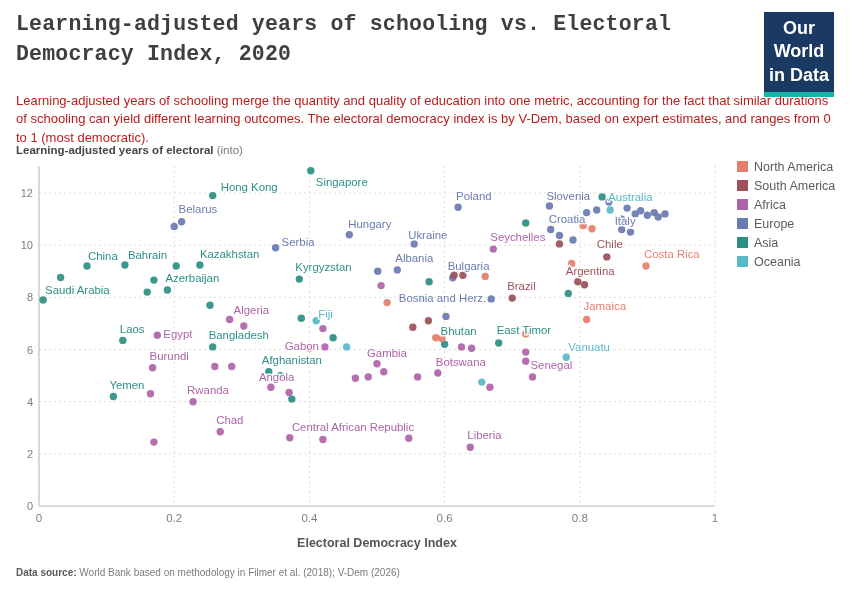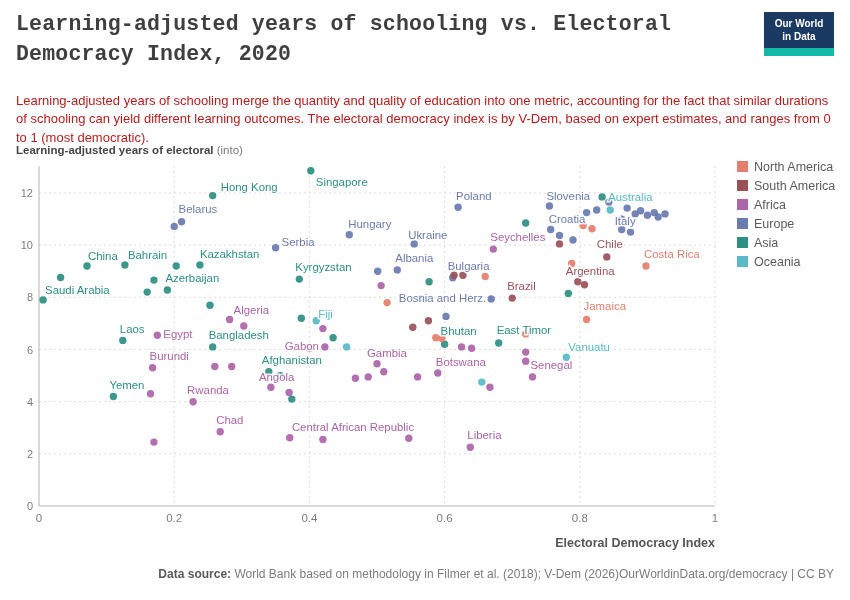--- a/index.html
+++ b/index.html
@@ -7,41 +7,41 @@
     width:850px;height:600px;position:relative;background:#ffffff;
     font-family:"Liberation Sans", sans-serif;overflow:hidden;
   }
   .title{
     position:absolute;left:16px;top:10px;width:745px;
     font-family:Liberation Mono, monospace;font-weight:bold;
     font-size:21.5px;line-height:1.38;color:#3f3f3f;letter-spacing:.2px;
   }
   .logo{
     position:absolute;right:16px;top:12px;width:66px;
-    background:#1b3a63;border-bottom:8px solid #14b8a6;
-    color:#ffffff;font-size:10px;font-weight:bold;line-height:1.3;
+    background:#1b3a63;border-bottom:5px solid #14b8a6;
+    color:#ffffff;font-size:18px;font-weight:bold;line-height:1.3;
     text-align:center;padding:5px 2px;
   }
   .subtitle{
     position:absolute;left:16px;top:92px;width:820px;
     font-size:13px;line-height:1.42;color:#b91c1c;
   }
   .yaxis-title{
     position:absolute;left:16px;top:144px;font-size:11.5px;color:#7a7a7a;
   }
   .yaxis-title b{color:#454545;}
   #plot{position:absolute;left:0;top:158px;}
   .xaxis-title{
-    position:absolute;left:39px;top:536px;width:676px;text-align:right;
+    position:absolute;left:39px;top:536px;width:676px;text-align:center;
     font-size:12.5px;font-weight:bold;color:#565656;
   }
   .footer{
     position:absolute;left:16px;right:16px;top:567px;
-    display:flex;justify-content:flex-end;
-    font-size:12px;color:#7c7c7c;
+    display:flex;justify-content:flex-start;
+    font-size:10px;color:#7c7c7c;
   }
   .footer b{color:#5a5a5a;}
   
   text{font-family:"Liberation Sans", sans-serif;}
   .grid{stroke:#dcdcdc;stroke-width:1;stroke-dasharray:2,3;fill:none;}
   .axis{stroke:#b3b3b3;stroke-width:1;fill:none;}
   .tickx{font-size:11.5px;fill:#7d7d7d;text-anchor:middle;}
   .ticky{font-size:11px;fill:#7d7d7d;text-anchor:end;}
   .clabel{font-size:11.4px;paint-order:stroke;stroke:#ffffff;stroke-width:3px;stroke-opacity:.85;}
   .legend-text{font-size:12.5px;fill:#5b5b5b;}
@@ -269,14 +269,13 @@
     <g>
       <rect x="737" y="98" width="11" height="11" fill="#58bac7"></rect>
       <text x="754" y="108" class="legend-text">Oceania</text>
     </g>
   </svg>
 
 <div class="xaxis-title">Electoral Democracy Index</div>
 
 <div class="footer">
   <div><b>Data source:</b><span> World Bank based on methodology in Filmer et al. (2018); V-Dem (2026)</span></div>
-  <div>OurWorldinData.org/democracy | CC BY</div>
 </div>
 
 </body></html>

